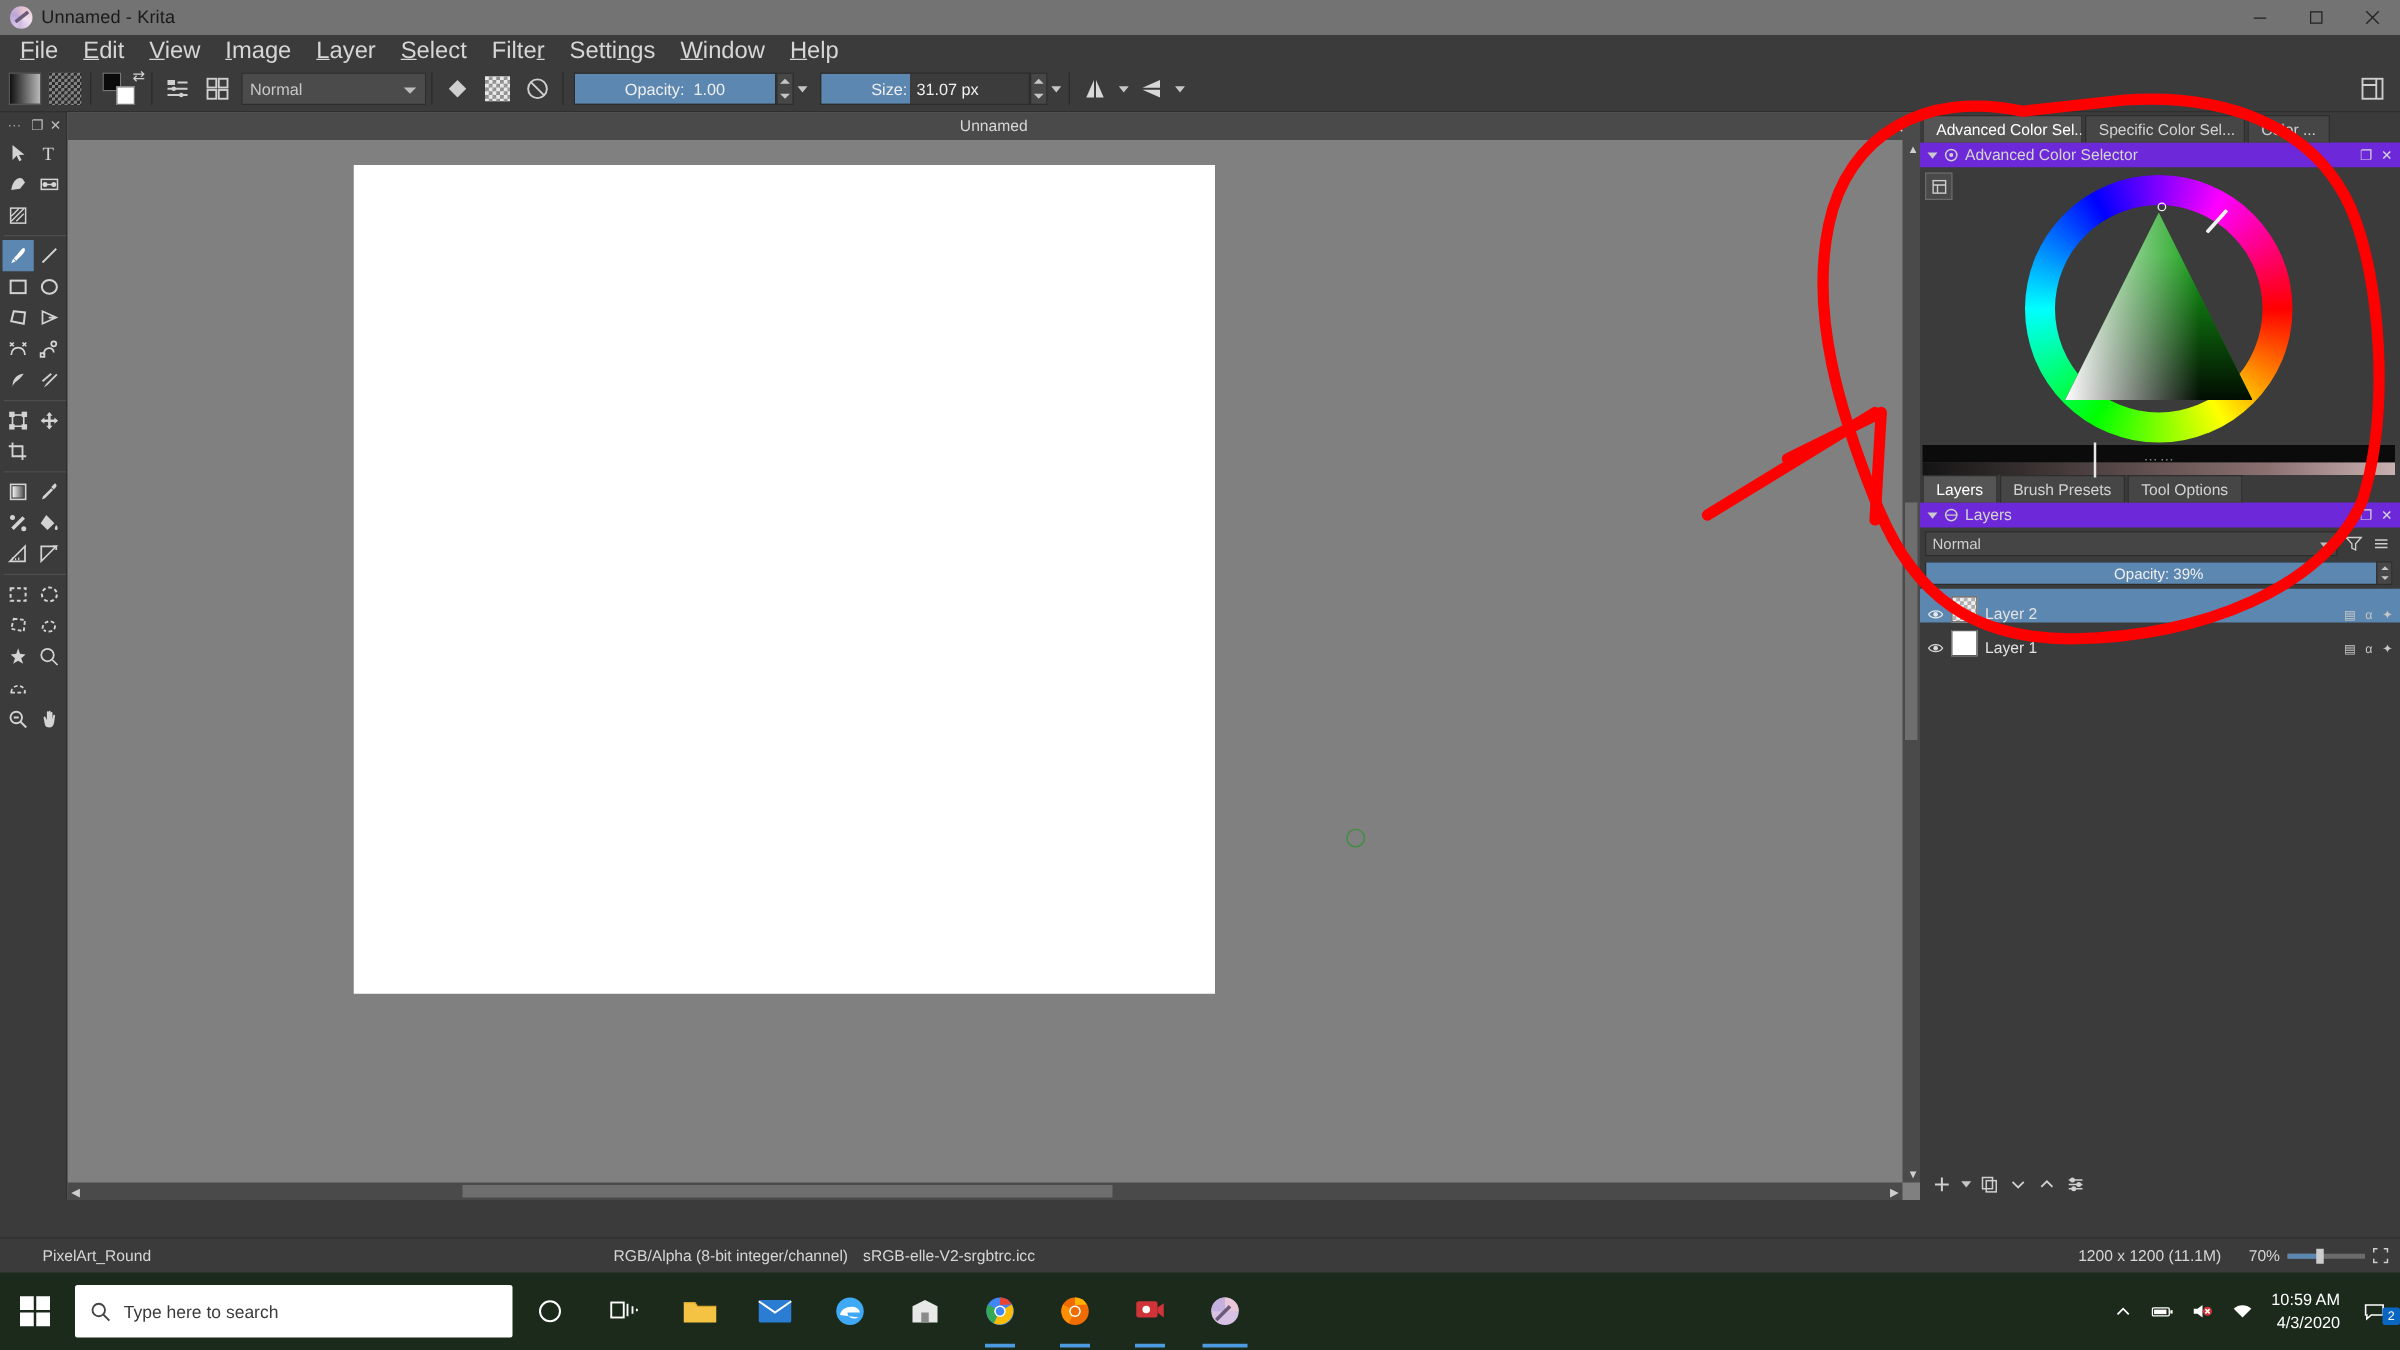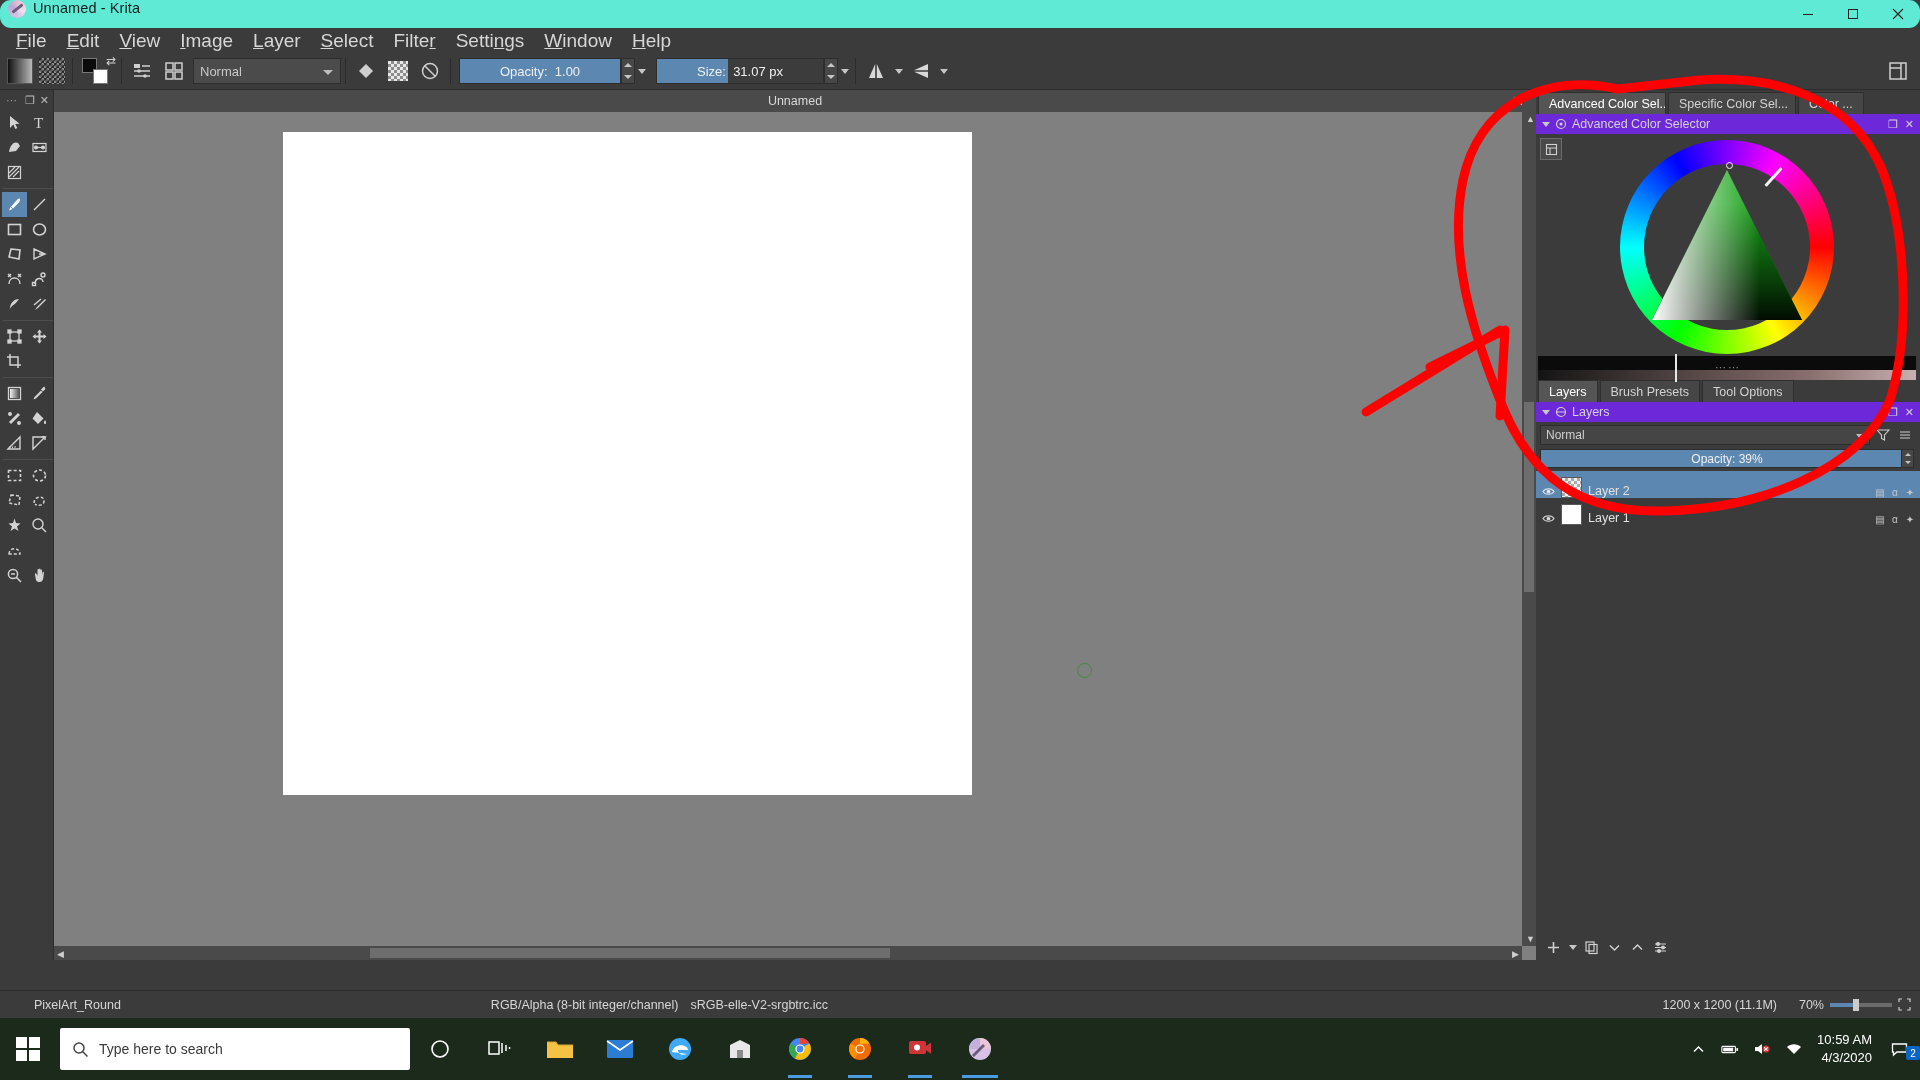--- a/index.html
+++ b/index.html
@@ -7,21 +7,21 @@
     width: 1920px; height: 1080px;
     overflow: hidden;
     font-family: "Liberation Sans", sans-serif;
     background: #3b3b3b;
   }
   #app { position: relative; width: 1920px; height: 1080px; }
 
   
   .titlebar {
     position: absolute; left: 0; top: 0; width: 1920px; height: 28px;
-    background: #5eead4; display: flex;  border-radius: 11px;
+    background: #737373; display: flex; align-items: center;
   }
   .title-icon {
     width: 18px; height: 18px; margin-left: 8px; margin-right: 7px;
     border-radius: 50%;
     background: conic-gradient(from 200deg, #d9c4e8, #b9a6d8, #e8c4d0, #f0e0f0, #cbb6e0);
     position: relative; flex: none;
   }
   .title-icon::after {
     content: ""; position: absolute; left: 3px; top: 7px;
     width: 13px; height: 3px; background: #6b5b7b;

